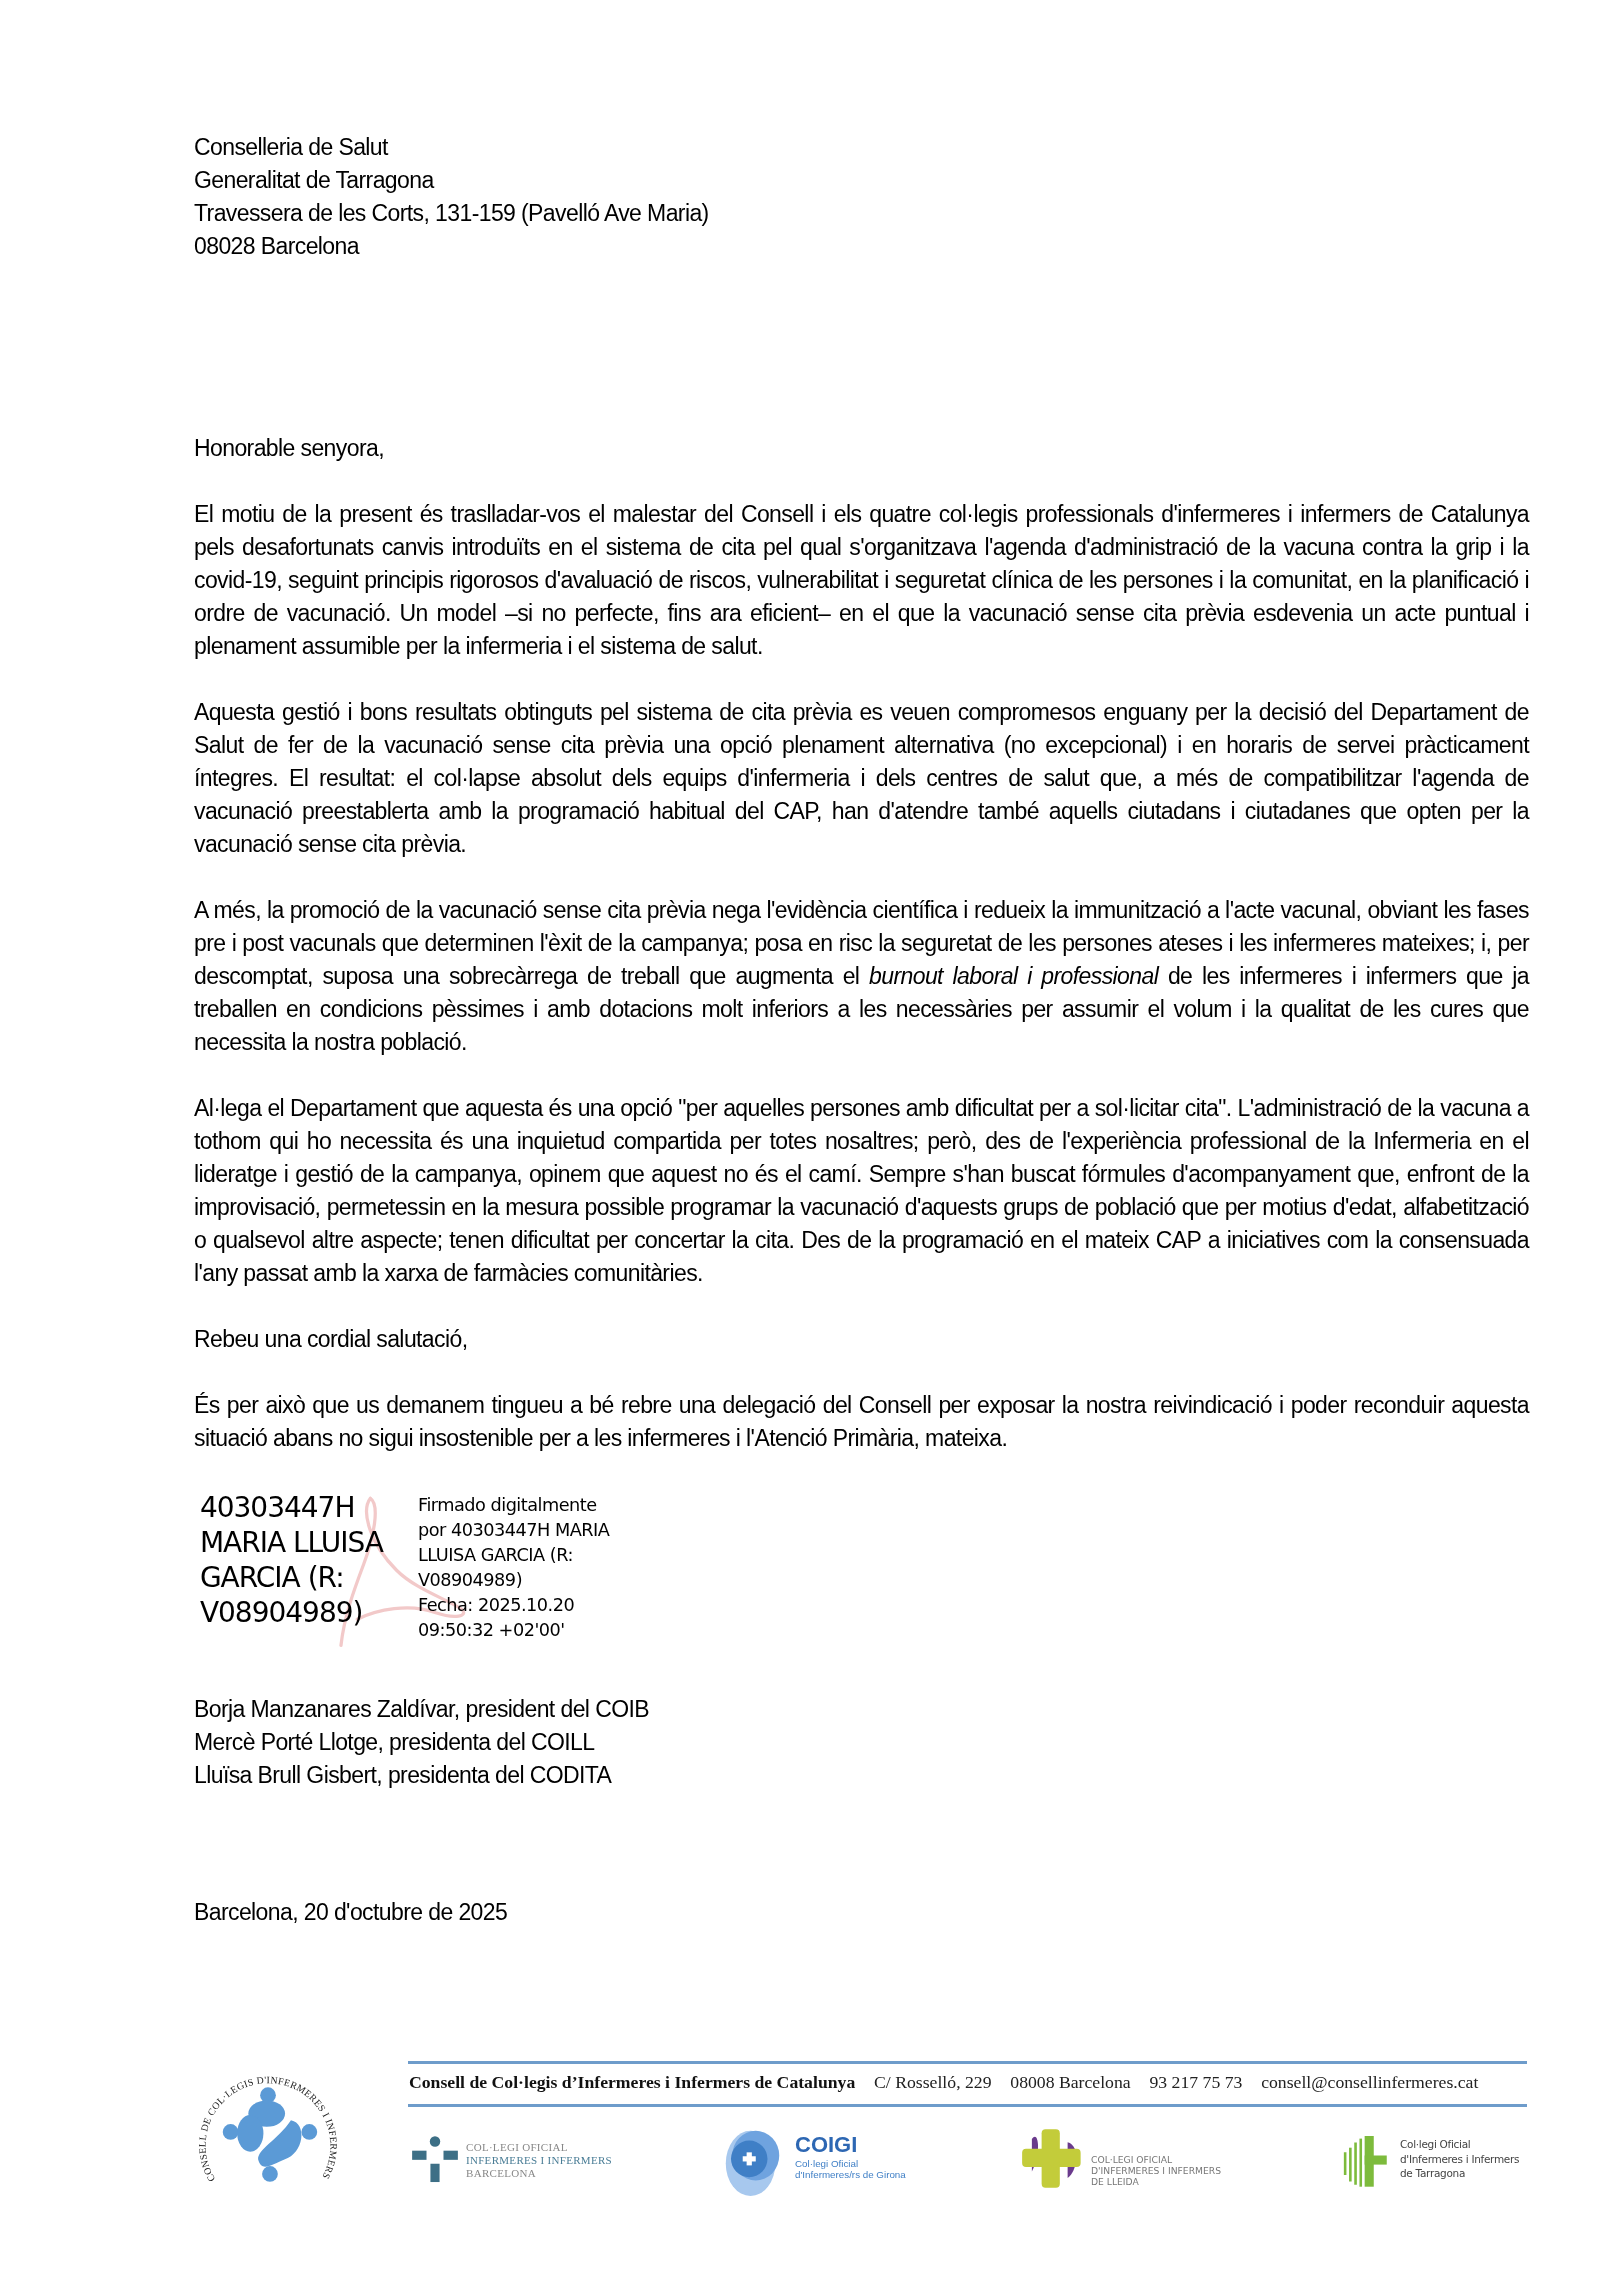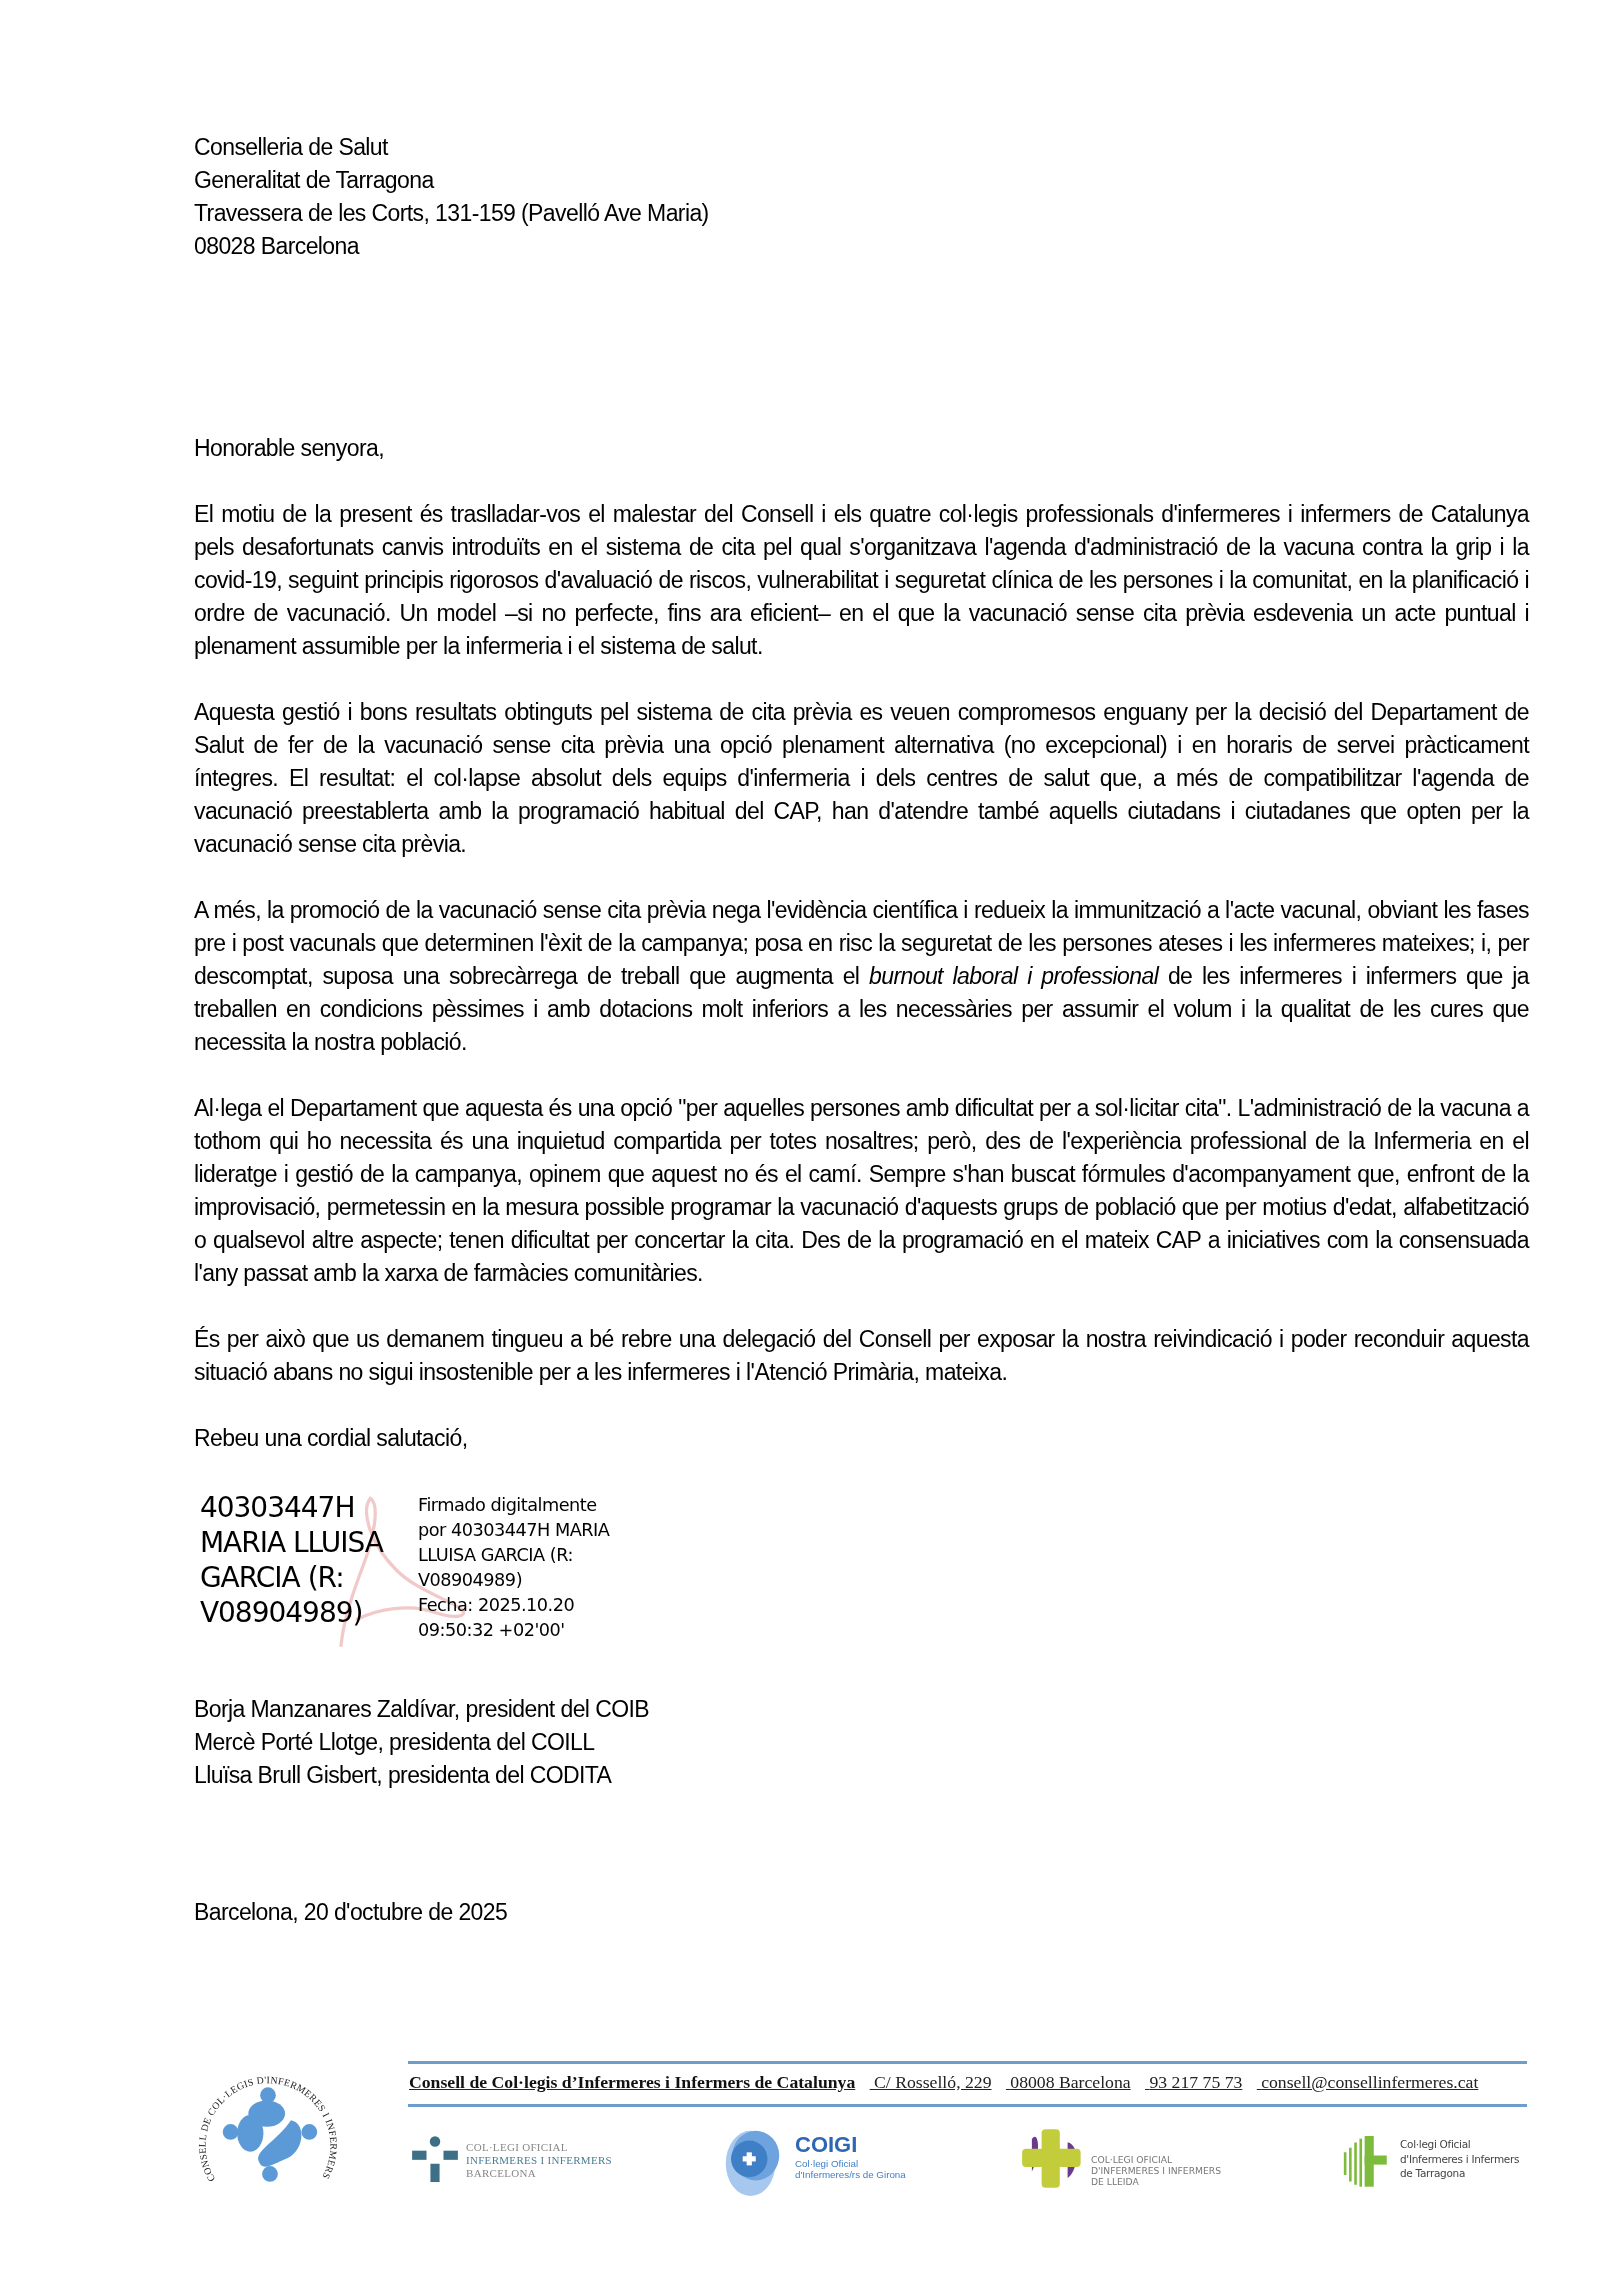--- a/index.html
+++ b/index.html
@@ -18,21 +18,21 @@
               font-size: 28px; line-height: 35px; letter-spacing: -1px; white-space: nowrap; }
   .sig-right { position: absolute; left: 224px; top: 7.9px; font-family: "DejaVu Sans", sans-serif;
                font-size: 17.7px; line-height: 25px; letter-spacing: -0.5px; white-space: nowrap; }
   .sig-mark { position: absolute; left: 111px; top: 0px; width: 170px; height: 164px; }
   .signers { position: absolute; left: 194px; top: 1693px; }
   .signers div { white-space: nowrap; }
   .place-date { position: absolute; left: 194px; top: 1896px; white-space: nowrap; }
   .footer-logo { position: absolute; left: 186px; top: 2048px; width: 164px; height: 164px; }
   .footer-line { position: absolute; left: 408px; width: 1119px; height: 3.3px; background: #6e9ccb; }
   .footer-bar { position: absolute; left: 409px; top: 2072px; width: 1119px; white-space: nowrap;
-                font-family: "Liberation Serif", serif; font-size: 17.7px; color: #222; text-decoration: underline; }
+                font-family: "Liberation Serif", serif; font-size: 17.7px; color: #222; }
   .footer-bar .org { font-weight: bold; color: #111; }
   .footer-bar span { margin-right: 14.4px; }
   .college { position: absolute; top: 2123px; height: 79px; }
   .college .t { position: absolute; white-space: nowrap; }
 </style>
 </head>
 <body>
 
 <div class="page">
 
@@ -43,22 +43,22 @@
     <div>08028 Barcelona</div>
   </div>
 
   <div class="greeting txt">Honorable senyora,</div>
 
   <div class="body txt">
     <p>El motiu de la present és traslladar-vos el malestar del Consell i els quatre col·legis professionals d'infermeres i infermers de Catalunya pels desafortunats canvis introduïts en el sistema de cita pel qual s'organitzava l'agenda d'administració de la vacuna contra la grip i la covid-19, seguint principis rigorosos d'avaluació de riscos, vulnerabilitat i seguretat clínica de les persones i la comunitat, en la planificació i ordre de vacunació. Un model –si no perfecte, fins ara eficient– en el que la vacunació sense cita prèvia esdevenia un acte puntual i plenament assumible per la infermeria i el sistema de salut.</p>
     <p>Aquesta gestió i bons resultats obtinguts pel sistema de cita prèvia es veuen compromesos enguany per la decisió del Departament de Salut de fer de la vacunació sense cita prèvia una opció plenament alternativa (no excepcional) i en horaris de servei pràcticament íntegres. El resultat: el col·lapse absolut dels equips d'infermeria i dels centres de salut que, a més de compatibilitzar l'agenda de vacunació preestablerta amb la programació habitual del CAP, han d'atendre també aquells ciutadans i ciutadanes que opten per la vacunació sense cita prèvia.</p>
     <p><span>A més, la promoció de la vacunació sense cita prèvia nega l'evidència científica i redueix la immunització a l'acte vacunal, obviant les fases pre i post vacunals que determinen l'èxit de la campanya; posa en risc la seguretat de les persones ateses i les infermeres mateixes; i, per descomptat, suposa una sobrecàrrega de treball que augmenta el </span><i>burnout laboral i professional</i><span> de les infermeres i infermers que ja treballen en condicions pèssimes i amb dotacions molt inferiors a les necessàries per assumir el volum i la qualitat de les cures que necessita la nostra població.</span></p>
     <p>Al·lega el Departament que aquesta és una opció "per aquelles persones amb dificultat per a sol·licitar cita". L'administració de la vacuna a tothom qui ho necessita és una inquietud compartida per totes nosaltres; però, des de l'experiència professional de la Infermeria en el lideratge i gestió de la campanya, opinem que aquest no és el camí. Sempre s'han buscat fórmules d'acompanyament que, enfront de la improvisació, permetessin en la mesura possible programar la vacunació d'aquests grups de població que per motius d'edat, alfabetització o qualsevol altre aspecte; tenen dificultat per concertar la cita. Des de la programació en el mateix CAP a iniciatives com la consensuada l'any passat amb la xarxa de farmàcies comunitàries.</p>
+    <p>Rebeu una cordial salutació,</p>
     <p>És per això que us demanem tingueu a bé rebre una delegació del Consell per exposar la nostra reivindicació i poder reconduir aquesta situació abans no sigui insostenible per a les infermeres i l'Atenció Primària, mateixa.</p>
-    <p>Rebeu una cordial salutació,</p>
   </div>
 
   <div class="sig-area">
     <svg class="sig-mark" viewBox="0 0 260 250">
       <path d="M100 20 C 85 40, 100 90, 140 130 C 170 160, 220 175, 240 190 C 250 200, 230 205, 200 195 C 160 180, 110 190, 80 205 M100 20 C 115 30, 105 80, 90 120 C 75 160, 60 200, 55 245" fill="none" stroke="#f2c9c9" stroke-width="5" stroke-linecap="round"></path>
     </svg>
     <div class="sig-left">
       <div>40303447H</div>
       <div>MARIA LLUISA</div>
       <div>GARCIA (R:</div>

